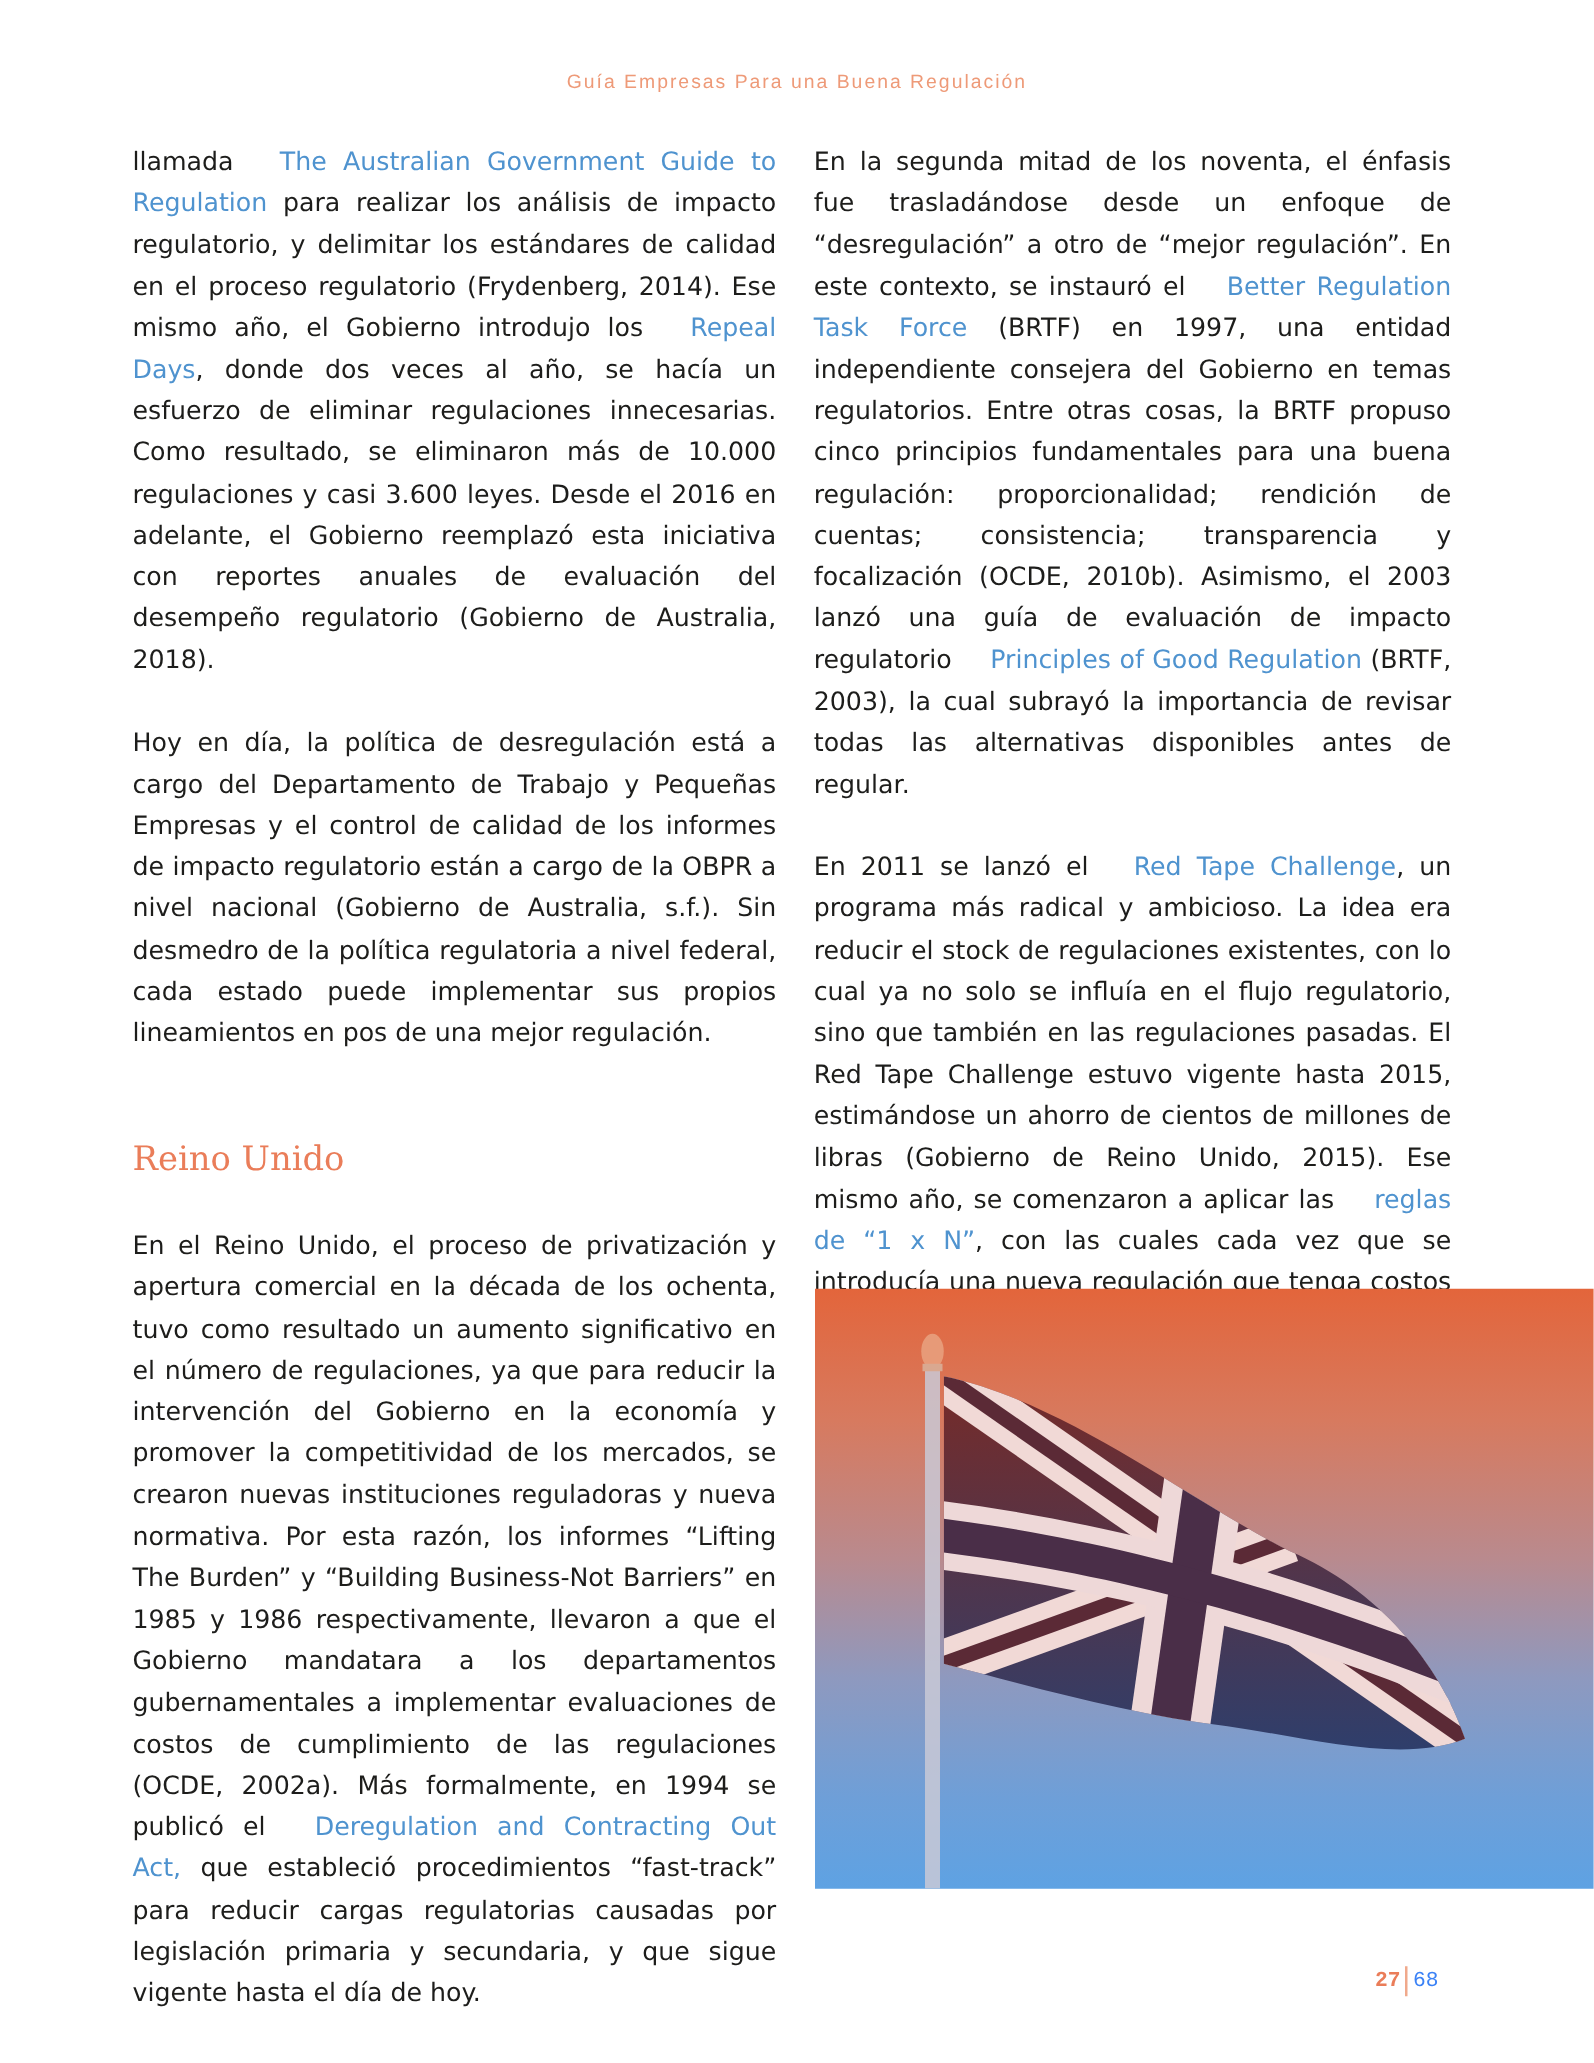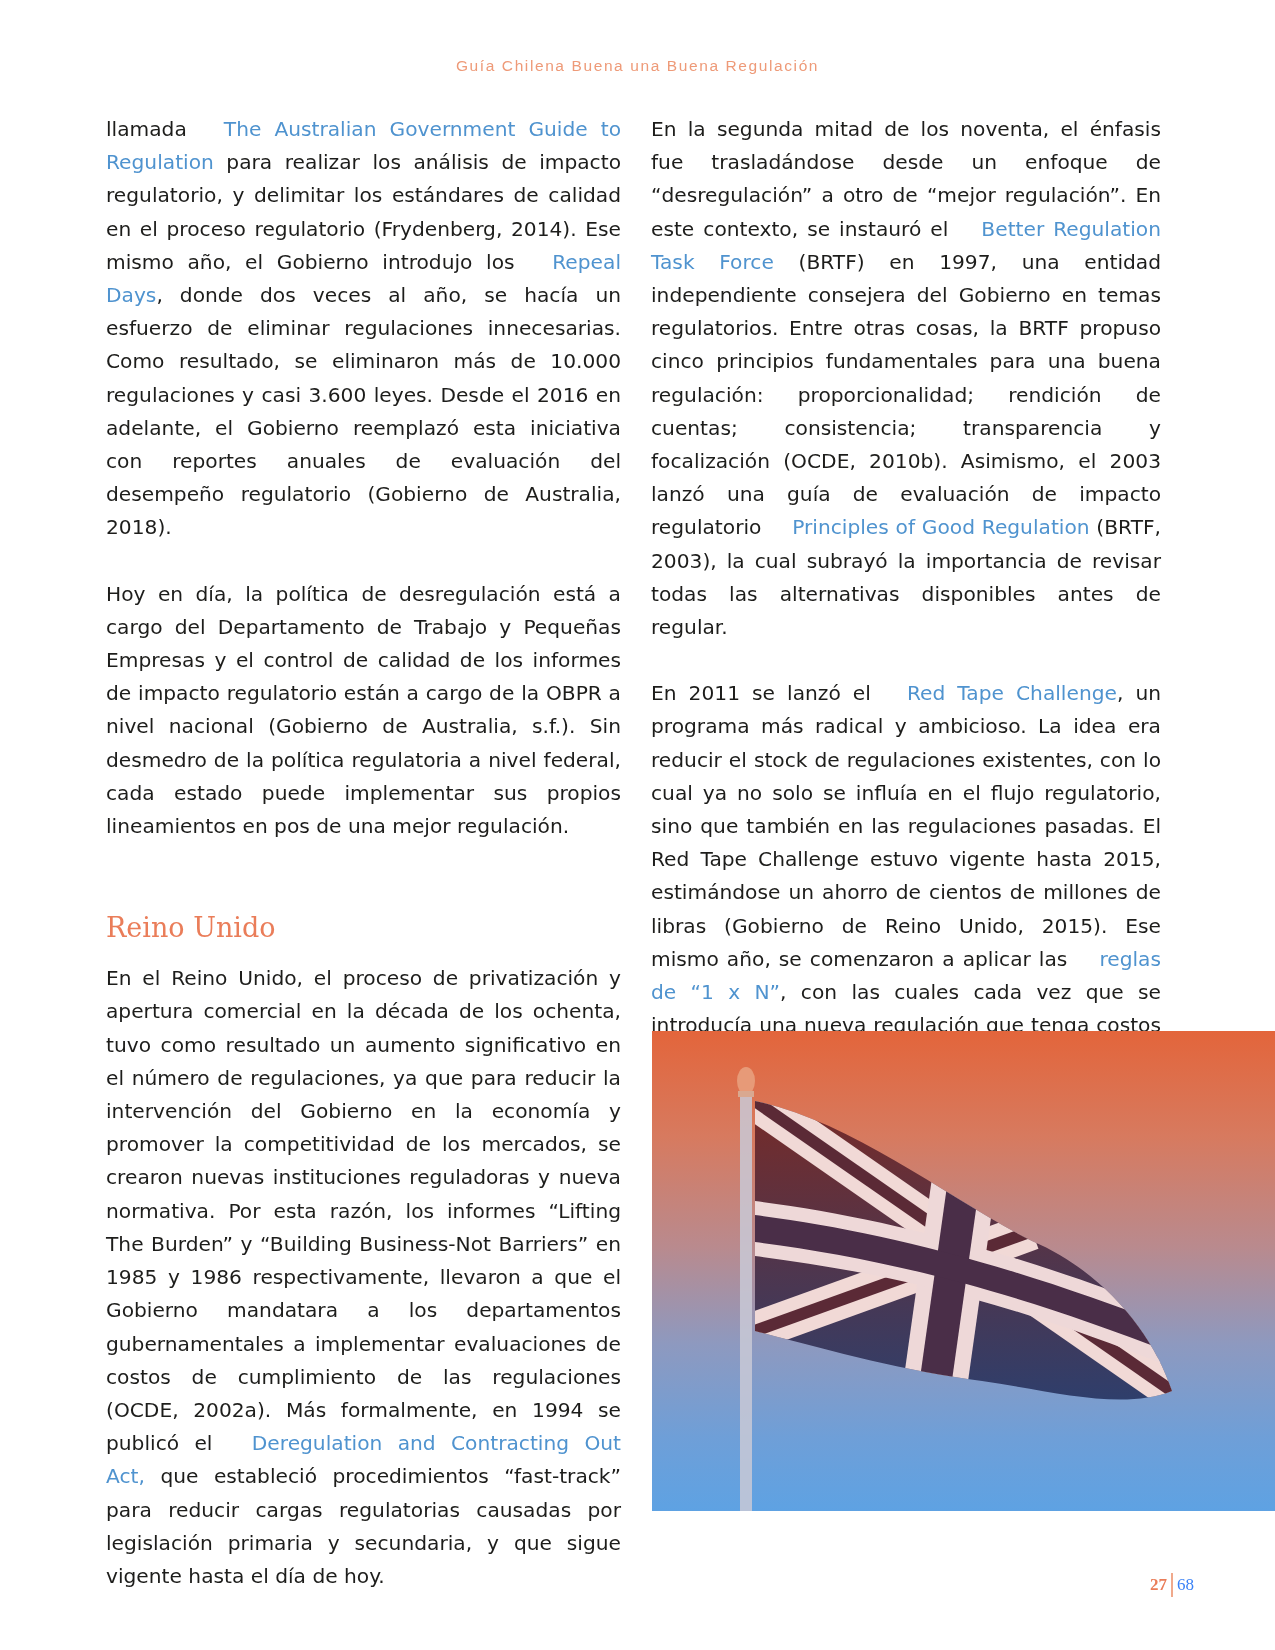--- a/index.html
+++ b/index.html
@@ -7,33 +7,33 @@
          font-family:"DejaVu Sans", sans-serif; color:#1d1d1b; }
   .running-header { position:absolute; top:57px; left:0; width:1275px; text-align:center;
          font-family:"Liberation Sans", sans-serif; font-size:15.5px; letter-spacing:1.6px; color:#ee9a78; }
   .col { position:absolute; top:113px; width:515px; font-size:20.2px; line-height:33.2px;
          text-align:justify; hyphens:manual; }
   .col-left { left:106px; }
   .col-right { left:651px; width:510px; }
   .col p { margin:0 0 33px 0; }
   .link { color:#4f93cf; text-decoration:none; cursor:pointer;margin-left:24px; }
   .section-title { font-family:"DejaVu Serif", serif; color:#ea7d59; font-size:27px; font-weight:normal;
-         margin:67px 0 16px 0; line-height:36px; }
+         margin:67px 0 34px 0; line-height:36px; }
   .photo { position:absolute; left:652px; top:1031px; width:623px; height:480px; overflow:hidden;
          background:linear-gradient(180deg,#e3653b 0%,#d77a5f 22%,#b98a8e 45%,#8e99bf 65%,#6e9fd8 85%,#5ea2e3 100%); }
-  .page-num { position:absolute; top:1573px; left:1150px; font-family:Liberation Serif, serif;
+  .page-num { position:absolute; top:1573px; left:1100px; font-family:Liberation Mono, monospace;
          font-size:17px; display:flex; align-items:center; }
   .page-num .cur { color:#ea7d59; font-weight:bold; }
   .page-num .sep { display:inline-block; width:2px; height:24px; background:#f0a98c; margin:0 4px; }
   .page-num .tot { color:#3b82f6; }
 </style>
 </head>
 <body>
 
-<div class="running-header">Guía Chilena Buena una Buena Regulación</div>
+<div class="running-header">Guía Empresas Para una Buena Regulación</div>
 
 <div class="col col-left">
   <p><span>llamada </span><a class="link">The Australian Government Guide to Regula­tion</a><span> para realizar los análisis de impacto regulatorio, y delimitar los estándares de calidad en el proceso regulatorio (Frydenberg, 2014). Ese mismo año, el Gobierno introdujo los </span><a class="link">Repeal Days</a><span>, donde dos veces al año, se hacía un esfuerzo de eliminar regulaciones innecesarias. Como resultado, se eliminaron más de 10.000 regulaciones y casi 3.600 leyes. Desde el 2016 en adelante, el Gobierno reemplazó esta iniciativa con reportes anuales de evaluación del desempeño regulatorio (Gobierno de Australia, 2018).</span></p>
 
   <p>Hoy en día, la política de desregulación está a cargo del Departamento de Trabajo y Pequeñas Empresas y el control de calidad de los informes de impacto regulatorio están a cargo de la OBPR a nivel nacional (Gobierno de Australia, s.f.). Sin desmedro de la po­lítica regulatoria a nivel federal, cada estado puede implementar sus propios lineamientos en pos de una mejor regulación.</p>
 
   <h2 class="section-title">Reino Unido</h2>
 
   <p><span>En el Reino Unido, el proceso de privatización y apertura comercial en la década de los ochenta, tuvo como resultado un aumento significativo en el número de regulaciones, ya que para reducir la inter­vención del Gobierno en la economía y promover la competitividad de los mercados, se crearon nuevas instituciones reguladoras y nueva normativa. Por esta razón, los informes “Lifting The Burden” y “Building Business-Not Barriers” en 1985 y 1986 respectiva­mente, llevaron a que el Gobierno mandatara a los departamentos gubernamentales a implementar evaluaciones de costos de cumplimiento de las regulaciones (OCDE, 2002a). Más formalmente, en 1994 se publicó el </span><a class="link">Deregulation and Contracting Out Act,</a><span> que estableció procedimientos “fast-track” para reducir cargas regulatorias causadas por legislación primaria y secundaria, y que sigue vigente hasta el día de hoy.</span></p>
 </div>

